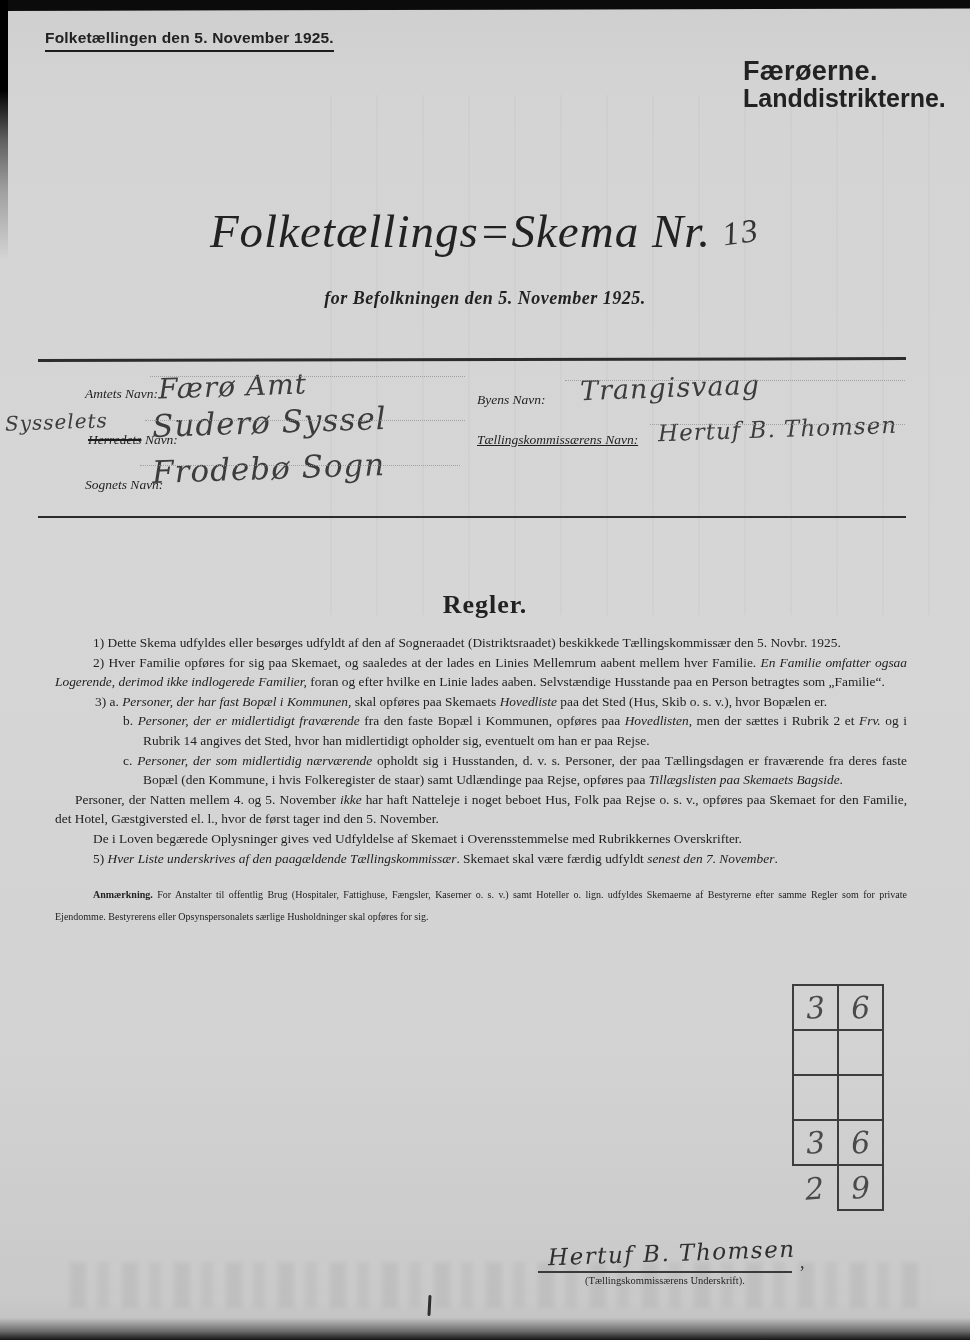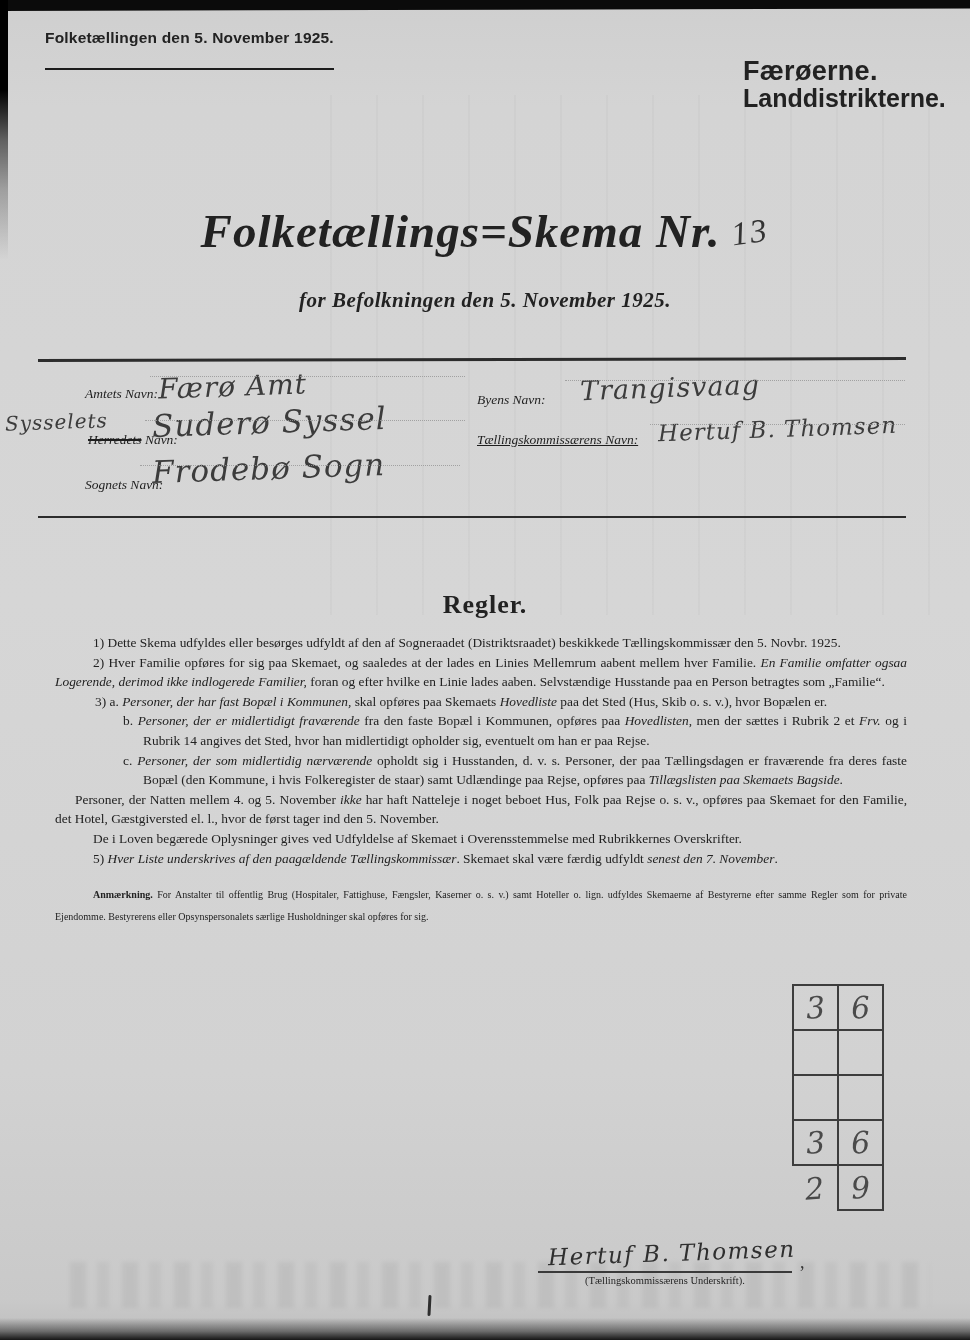--- a/index.html
+++ b/index.html
@@ -15,31 +15,31 @@
     background:linear-gradient(180deg,#000 0 90px, rgba(0,0,0,.55) 140px, rgba(0,0,0,.25) 190px, rgba(0,0,0,0) 260px);}
   .bottom-band{position:absolute;left:0;bottom:0;width:970px;height:22px;
     background:linear-gradient(180deg, rgba(0,0,0,0), rgba(40,40,40,.55) 60%, #161616 100%);}
   .ghost-cols{position:absolute;left:330px;top:95px;width:635px;height:520px;opacity:.5;pointer-events:none;
     background:repeating-linear-gradient(90deg, rgba(100,100,100,.09) 0 2px, rgba(0,0,0,0) 2px 46px);}
   .ghost-text{position:absolute;left:70px;top:1262px;width:860px;height:46px;opacity:.16;filter:blur(2px);
     background:repeating-linear-gradient(90deg, #8d8d8d 0 16px, rgba(0,0,0,0) 16px 27px, #9a9a9a 27px 39px, rgba(0,0,0,0) 39px 52px);}
   .stray-tick{position:absolute;left:428px;top:1295px;width:3px;height:21px;background:#2e2e2e;border-radius:2px;transform:rotate(3deg);}
   
   .hdr-left{position:absolute;left:45px;top:29px;font-family:"Liberation Sans",sans-serif;
-    font-weight:bold;font-size:15.5px;letter-spacing:.2px;border-bottom:2.5px solid #1c1c1c;padding-bottom:21px;}
+    font-weight:bold;font-size:15.5px;letter-spacing:.2px;border-bottom:2.5px solid #1c1c1c;padding-bottom:3px;}
   .hdr-right{position:absolute;left:743px;top:24px;font-family:"Liberation Sans",sans-serif;font-weight:bold;}
   .hdr-right .l1{font-size:27px;line-height:30px;letter-spacing:.3px;margin-top:32px;}
   .hdr-right .l2{font-size:25px;line-height:24px;}
   
   .title-row{position:absolute;left:0;top:204px;width:970px;text-align:center;white-space:nowrap;}
-  .title-main{font-size:47px;font-weight:bold;font-style:italic;letter-spacing:1px;}
+  .title-main{font-size:47px;font-weight:normal;font-style:italic;letter-spacing:1px;}
   .title-num{display:inline-block;font-style:italic;font-size:33px;color:#333;
     transform:rotate(-8deg) translateY(-4px);margin-left:8px;letter-spacing:2px;}
   .subtitle{position:absolute;left:0;top:288px;width:970px;text-align:center;
-    font-size:21px;font-weight:bold;font-style:italic;letter-spacing:.5px;}
+    font-size:18px;font-weight:bold;font-style:italic;letter-spacing:.5px;}
   
   .rule{position:absolute;background:#2c2c2c;height:3px;}
   .rule.top{left:38px;top:358px;width:868px;transform:rotate(-0.12deg);}
   .rule.bottom{left:38px;top:516px;width:868px;height:2px;}
   
   .flabel{position:absolute;font-style:italic;font-size:13.5px;color:#1e1e1e;white-space:nowrap;}
   .struck{text-decoration:line-through;text-decoration-thickness:2px;}
   .hand{position:absolute;font-family:"DejaVu Serif",serif;font-style:italic;color:#3c3c3c;
     white-space:nowrap;letter-spacing:1px;transform:rotate(-2deg);}
   .dotline{position:absolute;border-bottom:1.5px dotted #999;opacity:.85;}

